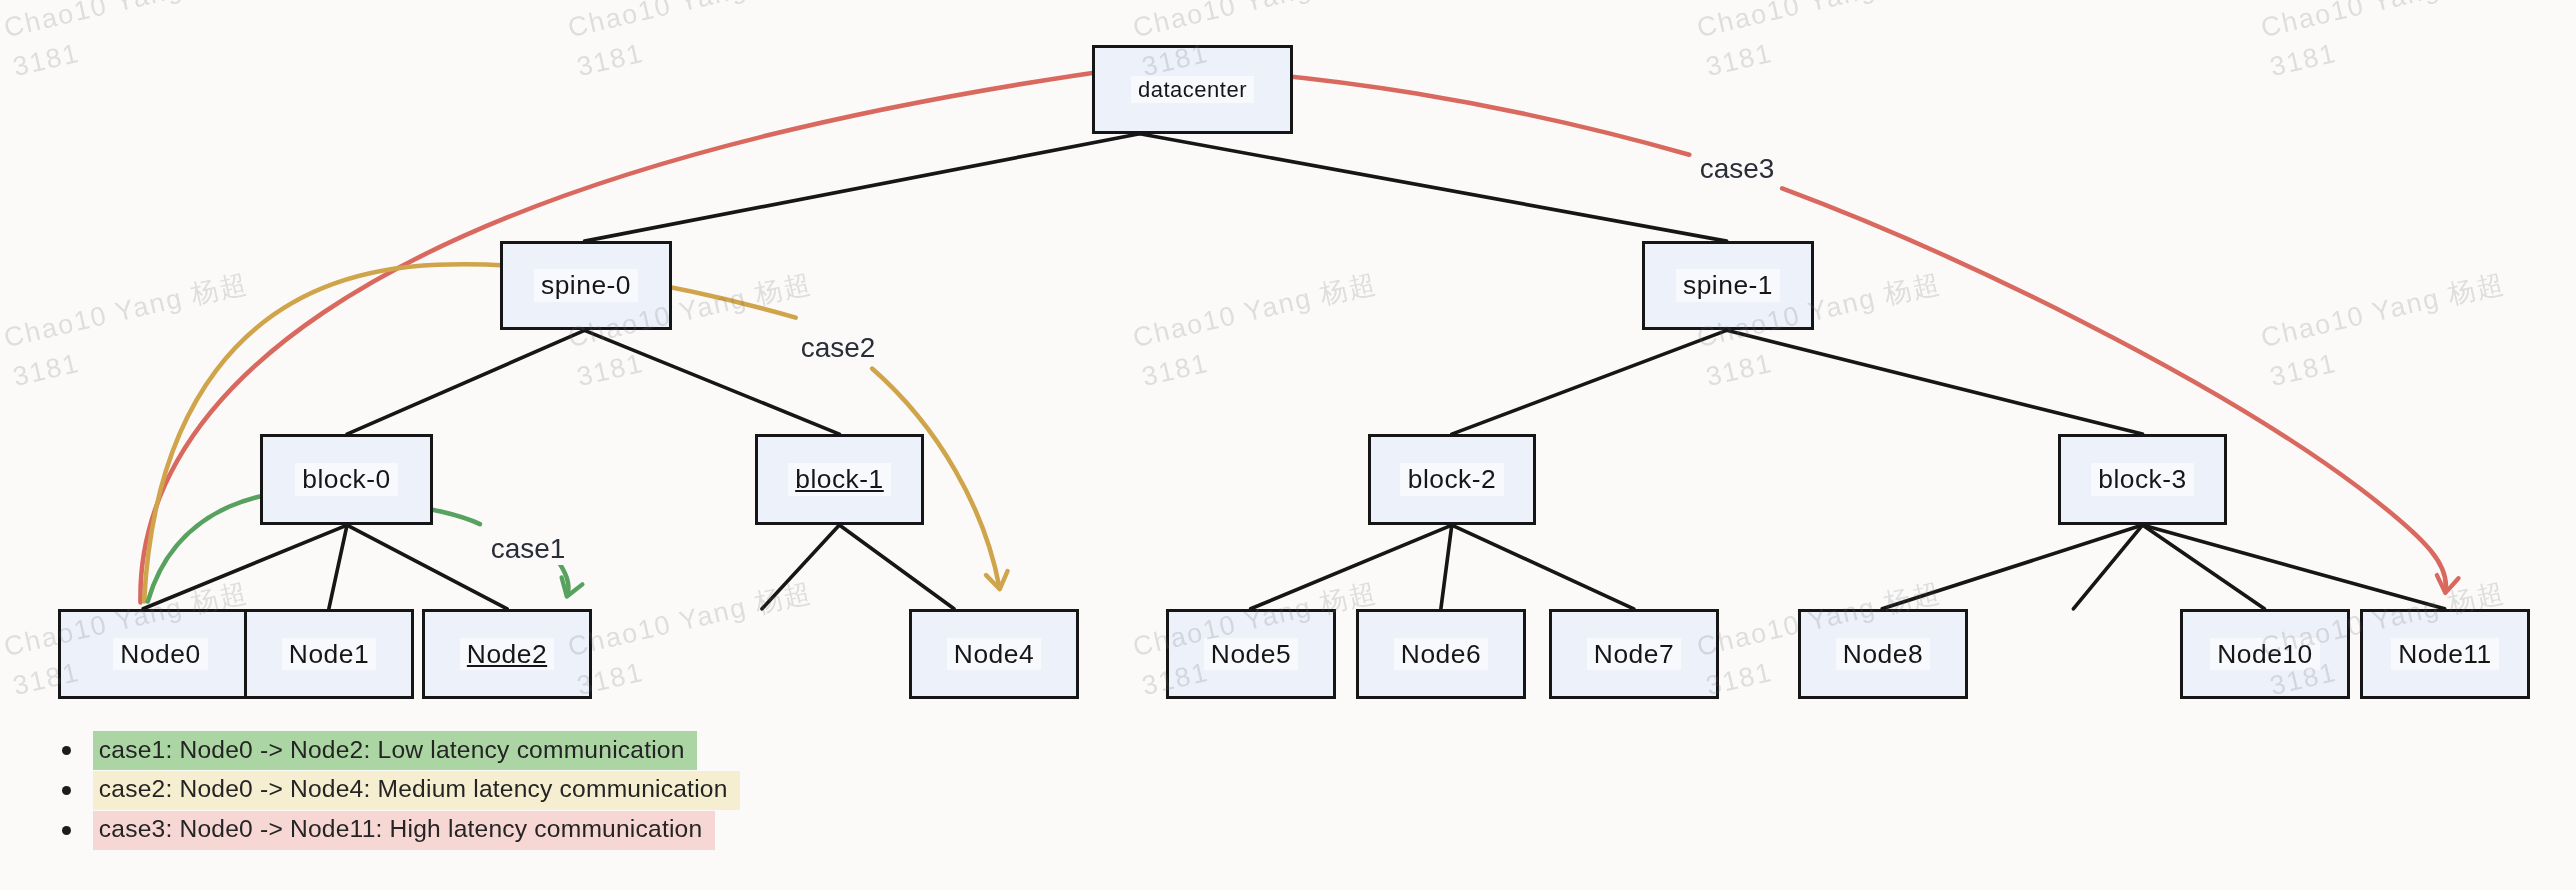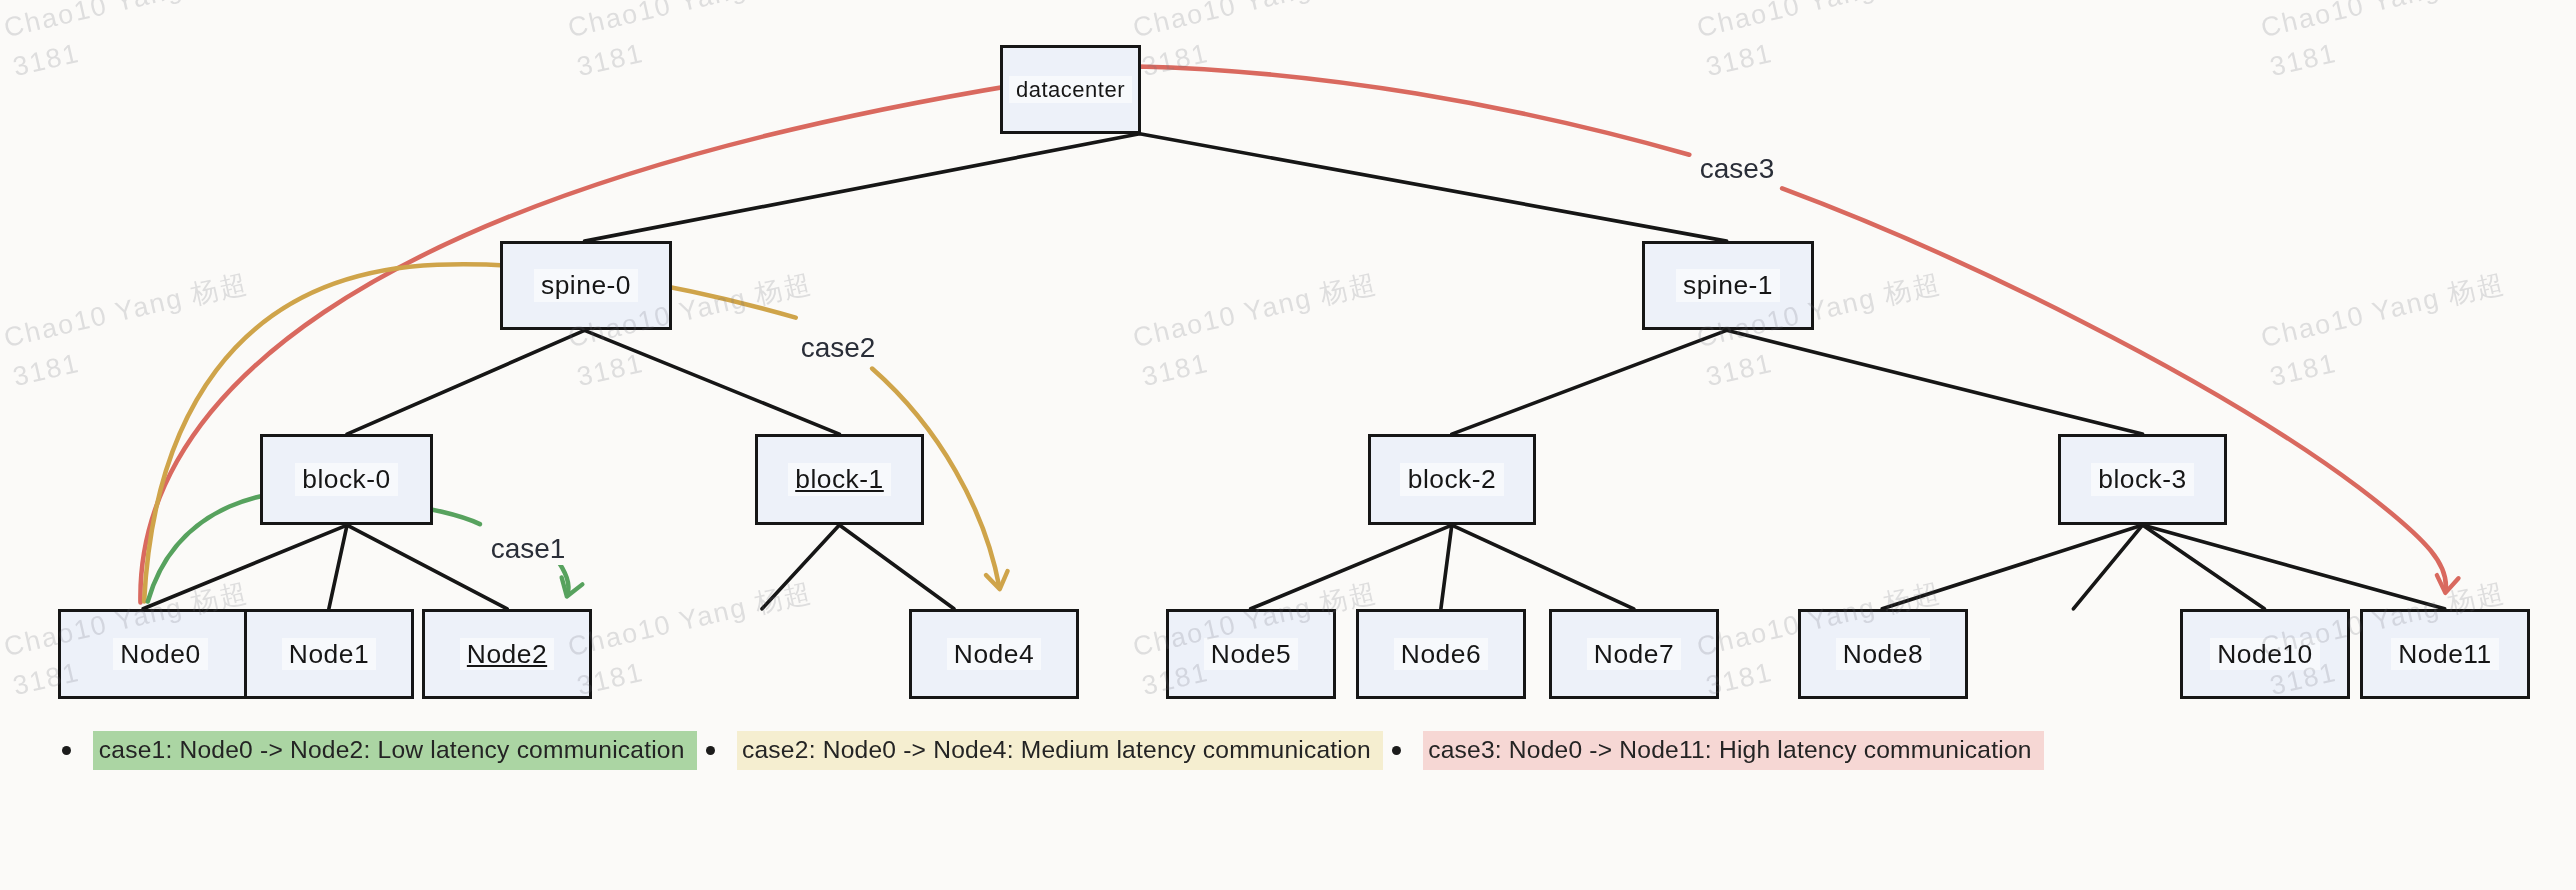--- a/index.html
+++ b/index.html
@@ -26,21 +26,21 @@
     display:flex; align-items:center; justify-content:center;
     font-size:26.4px; letter-spacing:0.5px;
   }
   .node-box .lbl{background:rgba(255,255,255,.55);padding:0.9px 7.3px;white-space:nowrap;}
   .node-box.dc{font-size:22px;}
   .case-label{
     position:absolute; transform:translate(-50%,-50%);
     font-size:28px; color:#2a2e38; background:var(--bg); padding:0 5.5px;
     white-space:nowrap;
   }
-  #legend{position:absolute; left:55px; top:731px; display:flex; flex-direction:row; gap:0.9px;}
+  #legend{position:absolute; left:55px; top:731px; display:flex; flex-direction:column; gap:0.9px;}
   .legend-row{display:flex; align-items:center; height:39px;}
   .legend-bullet{width:9px;height:9px;border-radius:50%;background:#1c1c1c;margin:0 22px 0 7.3px;flex:0 0 auto;}
   .legend-text{font-size:24.6px; color:#242424; padding:4.6px 12.7px 6.4px 5.5px; white-space:nowrap; letter-spacing:0.2px;}
   .wm{
     position:absolute; color:rgba(110,110,118,.20);
     font-size:27px; line-height:40px; letter-spacing:1.8px;
     transform:rotate(-13deg); transform-origin:left top;
     white-space:nowrap; pointer-events:none; z-index:50;
   }
   .wm .l2{display:block;}
@@ -87,21 +87,21 @@
     <path class="curve c3" d="M154,662 C150,470 330,200 1250,73 C1452,78 1662,115 1856,170"></path>
     <path class="curve c3" marker-end="url(#arrow-red)" d="M1958,207 C2152,279 2432,416 2592,536 C2671,596 2691,622 2687,650"></path>
 
     <path class="curve c2" d="M158,661 C168,468 252,300 480,291 C610,286 762,317 874,349"></path>
     <path class="curve c2" marker-end="url(#arrow-yellow)" d="M958,405 C1032,470 1082,560 1098,646"></path>
 
     <path class="curve c1" d="M162,661 C192,558 292,524 400,546 C452,556 498,562 527,576"></path>
     <path class="curve c1" marker-end="url(#arrow-green)" d="M609,611 C622,629 627,642 623,654"></path>
   </svg>
 
-  <div class="node-box dc" style="left:1000px;top:45px;width:141px;height:89px;text-align:center;">
+  <div class="node-box dc" style="left:1092px;top:45px;width:201px;height:89px;text-align:center;">
     <span class="lbl">datacenter</span>
   </div>
 
   <div class="node-box" style="left:500px;top:241px;width:172px;height:89px;">
     <span class="lbl">spine-0</span>
   </div>
   <div class="node-box" style="left:1642px;top:241px;width:172px;height:89px;">
     <span class="lbl">spine-1</span>
   </div>
 

